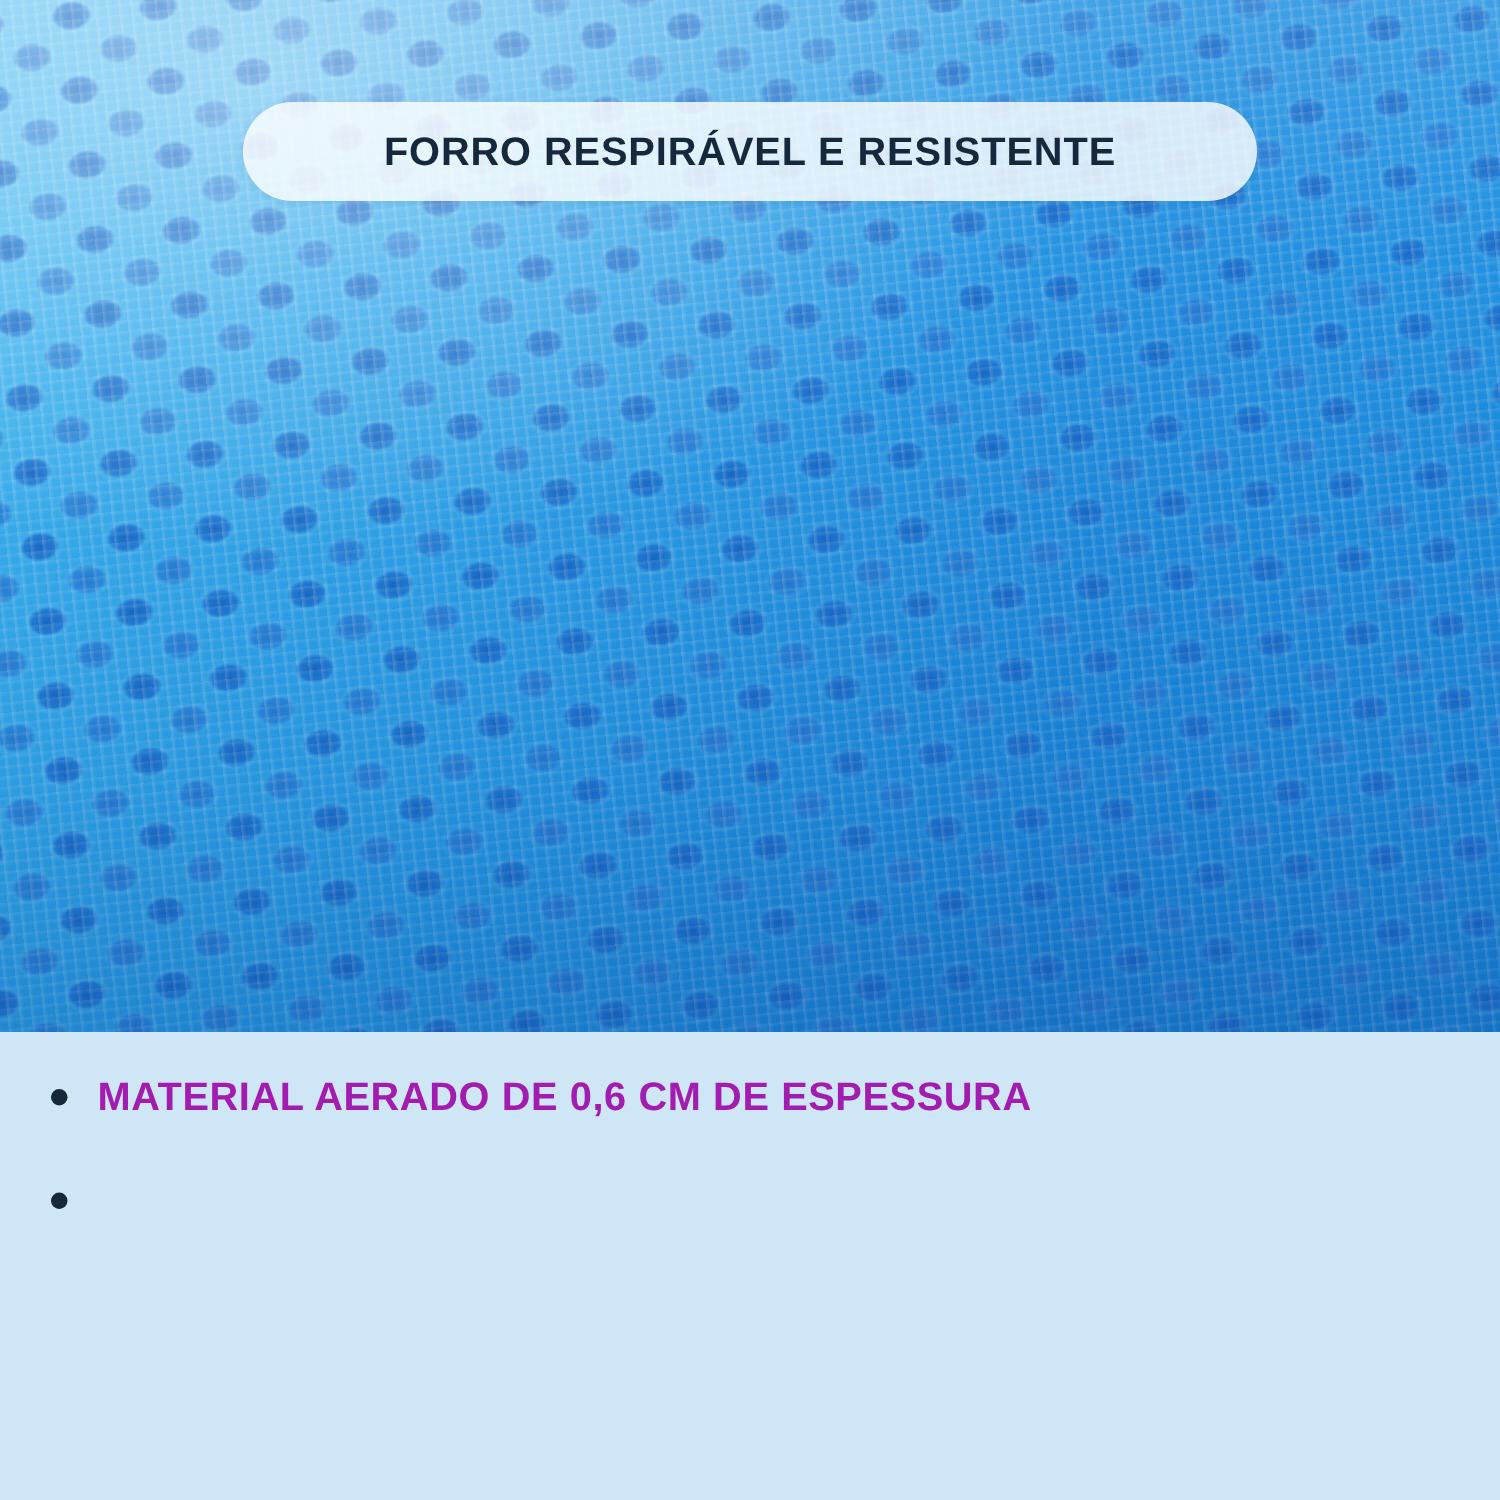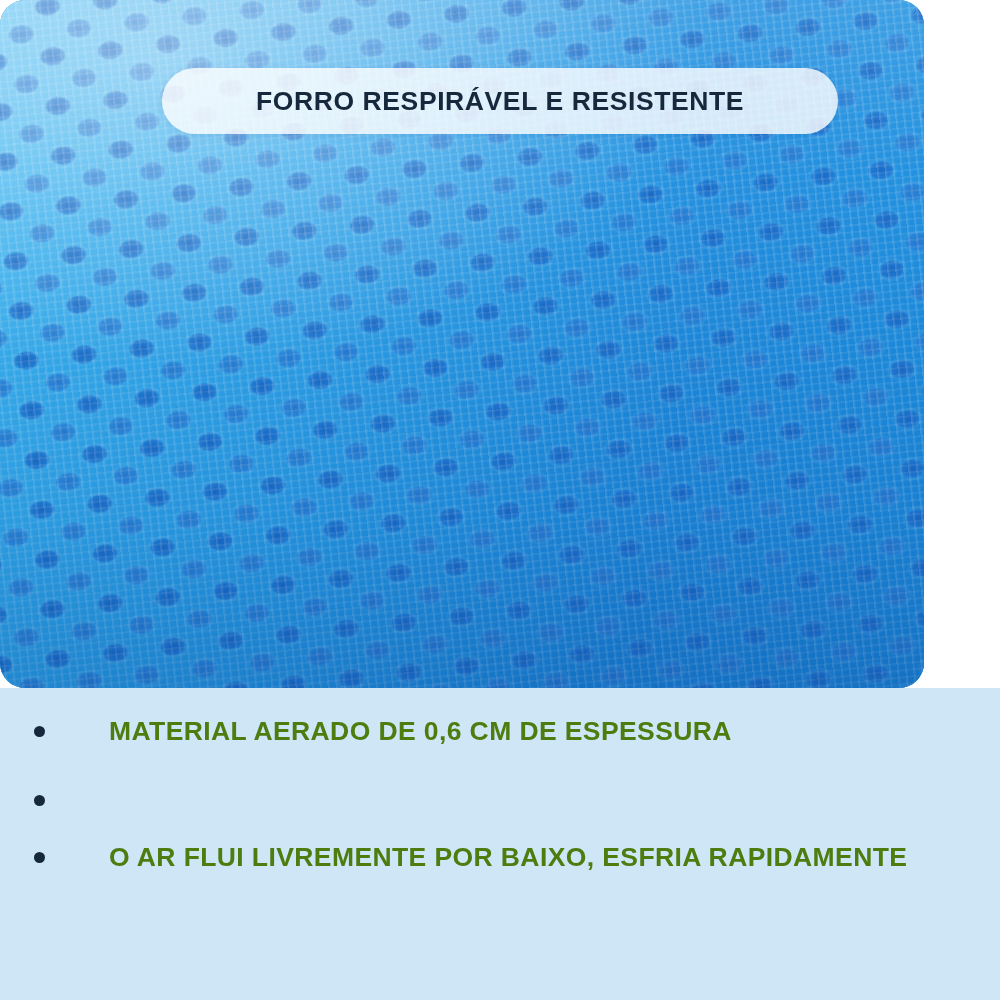--- a/index.html
+++ b/index.html
@@ -16,25 +16,24 @@
     height: 1000px;
     overflow: hidden;
     background: #ffffff;
   }
 
   
   .photo {
     position: absolute;
     left: 0;
     top: 0;
-    width: 924px;
+    width: 1000px;
     height: 688px;
     overflow: hidden;
     background: #29a6ea;
-    border-radius: 25px;
   }
   .mesh-base {
     position: absolute;
     inset: -40px;
     background:
       linear-gradient(160deg, rgba(255,255,255,0.30) 0%, rgba(255,255,255,0.05) 28%, rgba(0,80,170,0.10) 65%, rgba(0,70,160,0.22) 100%),
       linear-gradient(100deg, #35b3f0 0%, #2aa3ea 35%, #1f8fe0 70%, #2196e4 100%);
   }
   
   .mesh-dots {
@@ -117,23 +116,22 @@
     height: 11px;
     border-radius: 50%;
     background: #16283c;
     margin: 12px 20px 0 10px;
   }
   .feature-text {
     font-size: 26.5px;
     font-weight: bold;
     line-height: 1.32;
     letter-spacing: 0.4px;
-    color: #4d7c0f;
+    color: #a21caf;
     max-width: 800px;
-    margin-left: 44px;
   }
 </style>
 </head>
 <body>
 
 <div class="canvas">
 
   <div class="photo">
     <div class="mesh-base"></div>
     <div class="mesh-dots"></div>
@@ -150,20 +148,16 @@
 
     <div class="feature-item">
       <span class="bullet"></span>
       <span class="feature-text">MATERIAL AERADO DE 0,6 CM DE ESPESSURA</span>
     </div>
 
     <div class="feature-item">
       <span class="bullet"></span>
     </div>
 
-    <div class="feature-item">
-      <span class="bullet"></span>
-      <span class="feature-text">O AR FLUI LIVREMENTE POR BAIXO, ESFRIA RAPIDAMENTE</span>
-    </div>
 
   </div>
 
 </div>
 
 </body></html>

